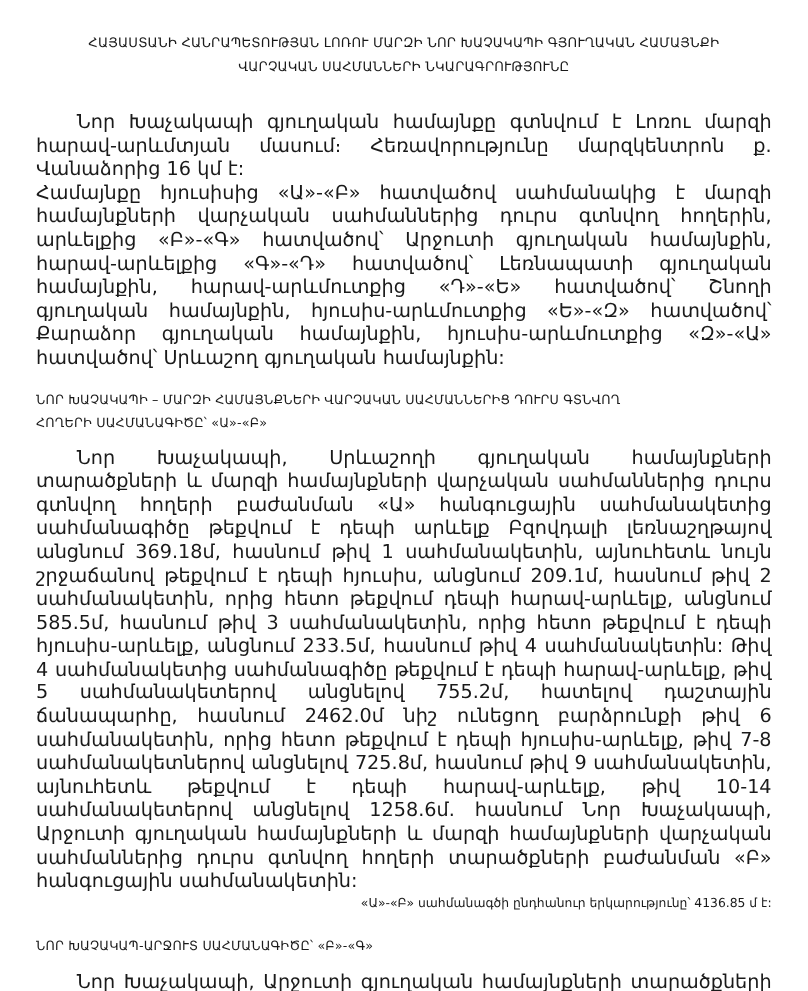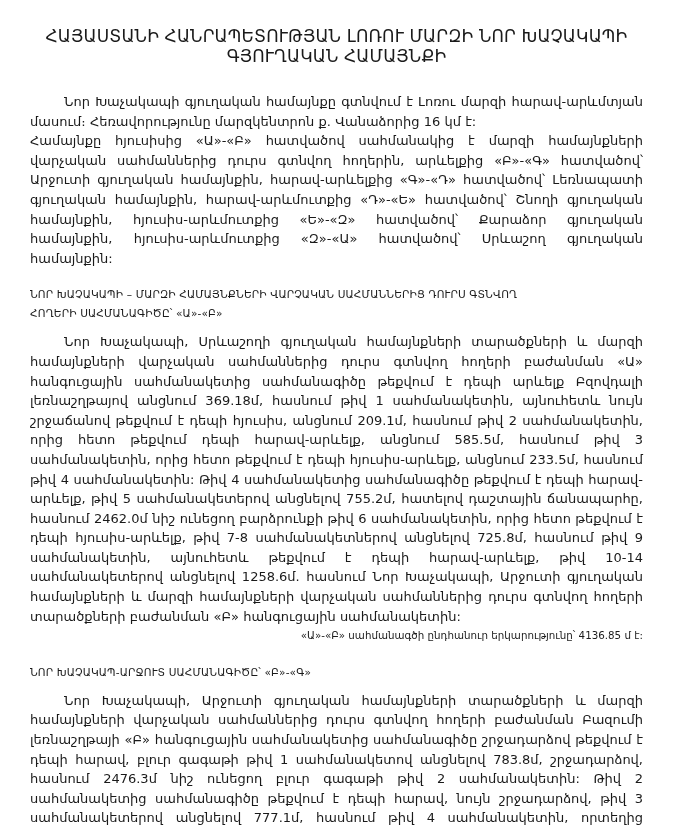--- a/index.html
+++ b/index.html
@@ -18,34 +18,34 @@
   .page {
     width: 673px;
     height: 826px;
     box-sizing: border-box;
     padding: 26px 30px 10px 30px;
     position: relative;
     background: #ffffff;
   }
   .doc-title {
     text-align: center;
-    font-size: 17px;
+    font-size: 11px;
     line-height: 20px;
     letter-spacing: 0.15px;
     font-weight: 400;
     margin: 0 6px 0 6px;
     text-transform: uppercase;
     white-space: pre-line;
   }
   .spacer-lg { height: 26px; }
   .spacer-md { height: 17px; }
   .spacer-sm { height: 9px; }
 
   p.body-par {
-    font-size: 13px;
+    font-size: 16px;
     line-height: 19.6px;
     text-align: justify;
     text-justify: inter-word;
     margin: 0;
     text-indent: 0;
     hyphens: none;
     word-spacing: 0.1px;
   }
   p.body-par.indent { text-indent: 34px; }
 
@@ -64,20 +64,21 @@
     text-indent: 34px;
     text-align: right;
   }
 </style>
 </head>
 <body>
 
 <div class="page">
 
   <div class="doc-title">ՀԱՅԱՍՏԱՆԻ ՀԱՆՐԱՊԵՏՈՒԹՅԱՆ ԼՈՌՈՒ ՄԱՐԶԻ ՆՈՐ ԽԱՉԱԿԱՊԻ  ԳՅՈՒՂԱԿԱՆ ՀԱՄԱՅՆՔԻ</div>
+  <div class="doc-title">ՎԱՐՉԱԿԱՆ  ՍԱՀՄԱՆՆԵՐԻ ՆԿԱՐԱԳՐՈՒԹՅՈՒՆԸ</div>
 
   <div class="spacer-lg"></div>
 
   <p class="body-par indent">Նոր Խաչակապի  գյուղական համայնքը գտնվում է Լոռու մարզի հարավ-արևմտյան մասում։ Հեռավորությունը մարզկենտրոն ք. Վանաձորից 16 կմ է:</p>
 
   <p class="body-par">Համայնքը հյուսիսից «Ա»-«Բ» հատվածով սահմանակից է մարզի համայնքների վարչական սահմաններից դուրս գտնվող հողերին, արևելքից «Բ»-«Գ» հատվածով՝ Արջուտի գյուղական համայնքին, հարավ-արևելքից «Գ»-«Դ» հատվածով՝ Լեռնապատի  գյուղական համայնքին, հարավ-արևմուտքից  «Դ»-«Ե» հատվածով՝ Շնողի գյուղական համայնքին, հյուսիս-արևմուտքից «Ե»-«Զ» հատվածով՝ Քարաձոր գյուղական համայնքին, հյուսիս-արևմուտքից «Զ»-«Ա» հատվածով՝ Սրևաշող գյուղական համայնքին:</p>
 
   <div class="spacer-md"></div>
 
   <div class="section-head">ՆՈՐ ԽԱՉԱԿԱՊԻ – ՄԱՐԶԻ ՀԱՄԱՅՆՔՆԵՐԻ ՎԱՐՉԱԿԱՆ ՍԱՀՄԱՆՆԵՐԻՑ ԴՈՒՐՍ ԳՏՆՎՈՂ</div>

